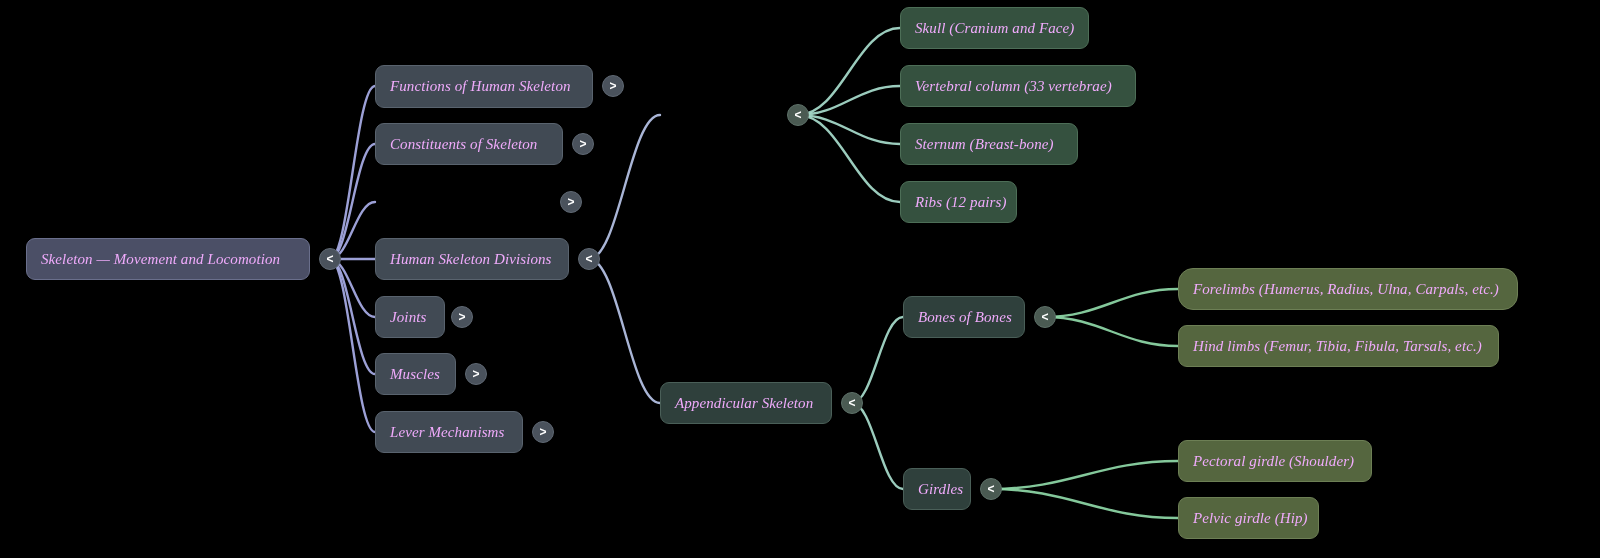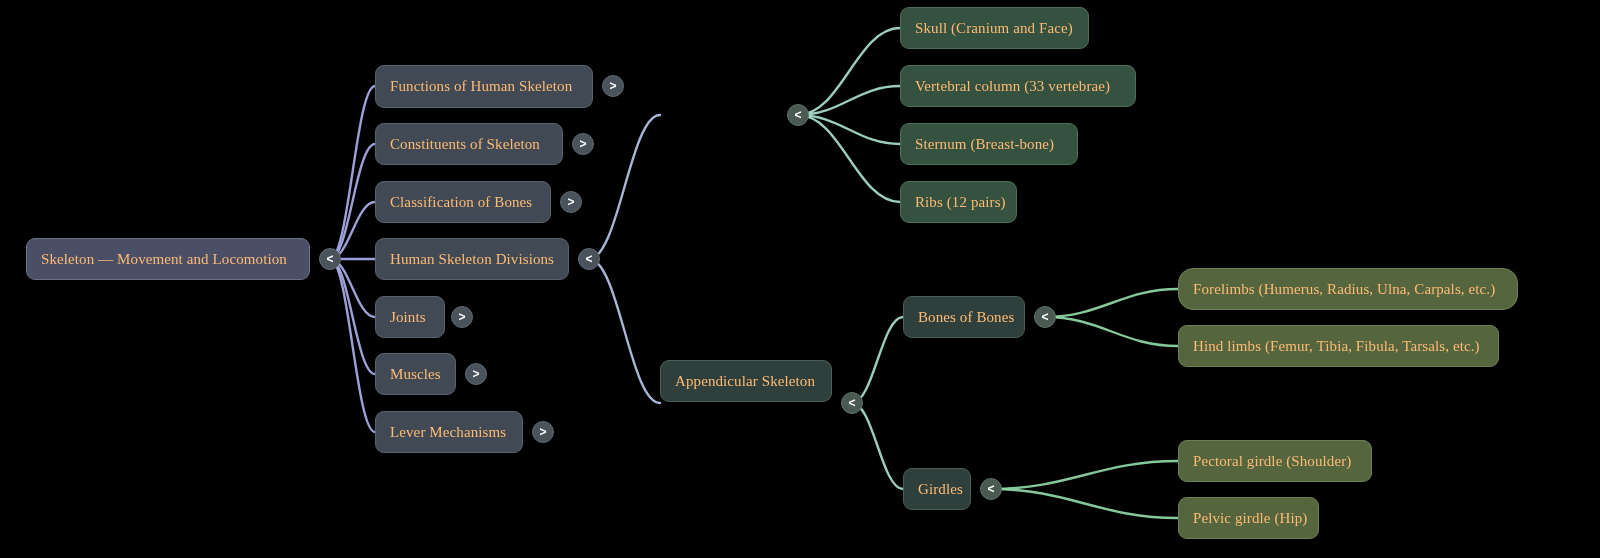--- a/index.html
+++ b/index.html
@@ -33,24 +33,25 @@
     left: 0; top: 0;
     width: 1600px;
     height: 558px;
   }
   .node {
     position: absolute;
     box-sizing: border-box;
     display: flex;
     align-items: center;
     border-radius: 9px;
-    color: #fdba74;
+    color: #f0abfc;
     white-space: nowrap;
     padding: 0 14px;
     letter-spacing: 0.1px;
+    font-style: italic;
   }
   .node-label {
     display: block;
     line-height: 1;
   }
   .node.root {
     background: #4b4f66;
     border: 1px solid #6a6f8c;
     font-size: 15px;
   }
@@ -130,42 +131,39 @@
       </div>
       <div class="toggle t-slate" style="left: 319px; top: 248px;">&lt;</div>
       <div class="node lvl2" style="left: 375px; top: 65px; width: 218px; height: 43px;">
         <span class="node-label">Functions of Human Skeleton</span>
       </div>
       <div class="toggle t-slate" style="left: 602px; top: 75px;">&gt;</div>
       <div class="node lvl2" style="left: 375px; top: 123px; width: 188px; height: 42px;">
         <span class="node-label">Constituents of Skeleton</span>
       </div>
       <div class="toggle t-slate" style="left: 572px; top: 133px;">&gt;</div>
-      <div class="node lvl2" style="left: 375px; top: 181px; width: 176px; height: 42px;">
-        <span class="node-label">Classification of Bones</span>
-      </div>
       <div class="toggle t-slate" style="left: 560px; top: 191px;">&gt;</div>
       <div class="node lvl2" style="left: 375px; top: 238px; width: 194px; height: 42px;">
         <span class="node-label">Human Skeleton Divisions</span>
       </div>
       <div class="toggle t-slate" style="left: 578px; top: 248px;">&lt;</div>
       <div class="node lvl2" style="left: 375px; top: 296px; width: 70px; height: 42px;">
         <span class="node-label">Joints</span>
       </div>
       <div class="toggle t-slate" style="left: 451px; top: 306px;">&gt;</div>
       <div class="node lvl2" style="left: 375px; top: 353px; width: 81px; height: 42px;">
         <span class="node-label">Muscles</span>
       </div>
       <div class="toggle t-slate" style="left: 465px; top: 363px;">&gt;</div>
       <div class="node lvl2" style="left: 375px; top: 411px; width: 148px; height: 42px;">
         <span class="node-label">Lever Mechanisms</span>
       </div>
       <div class="toggle t-slate" style="left: 532px; top: 421px;">&gt;</div>
       <div class="toggle t-green" style="left: 787px; top: 104px;">&lt;</div>
-      <div class="node lvl3" style="left: 660px; top: 360px; width: 172px; height: 42px;">
+      <div class="node lvl3" style="left: 660px; top: 382px; width: 172px; height: 42px;">
         <span class="node-label">Appendicular Skeleton</span>
       </div>
       <div class="toggle t-green" style="left: 841px; top: 392px;">&lt;</div>
       <div class="node lvl4-axial" style="left: 900px; top: 7px; width: 189px; height: 42px;">
         <span class="node-label">Skull (Cranium and Face)</span>
       </div>
       <div class="node lvl4-axial" style="left: 900px; top: 65px; width: 236px; height: 42px;">
         <span class="node-label">Vertebral column (33 vertebrae)</span>
       </div>
       <div class="node lvl4-axial" style="left: 900px; top: 123px; width: 178px; height: 42px;">

